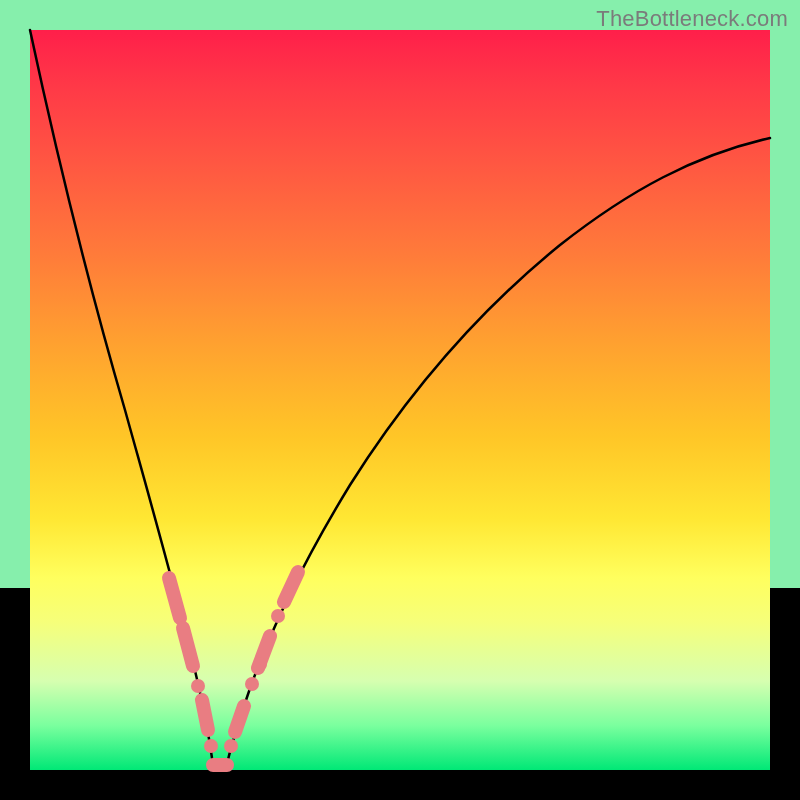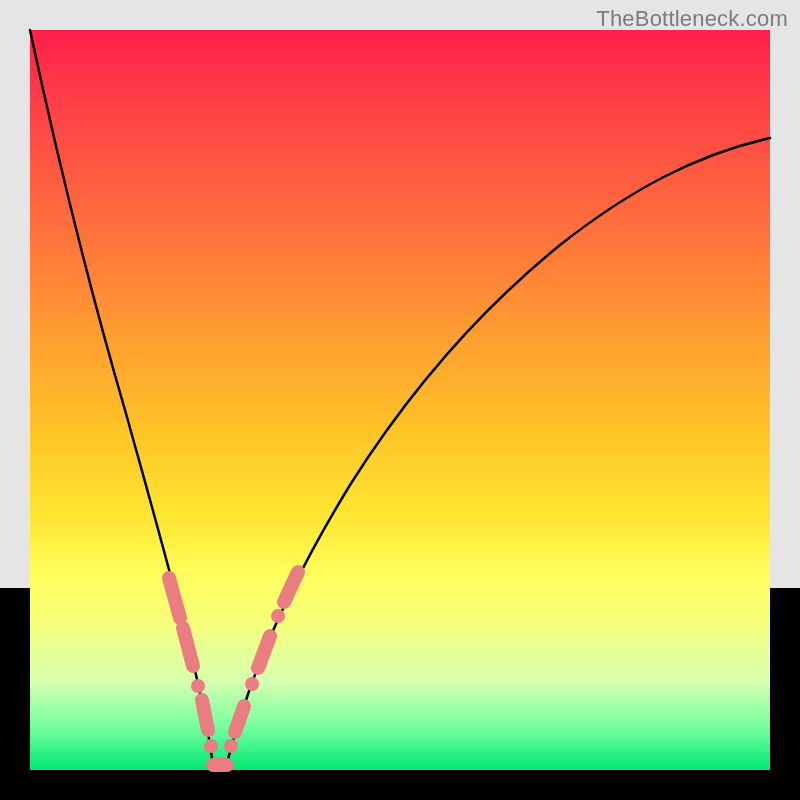--- a/index.html
+++ b/index.html
@@ -8,21 +8,21 @@
     width: 800px;
     height: 800px;
     overflow: hidden;
     background: #000;
     font-family: Arial, Helvetica, sans-serif;
   }
   .frame {
     position: absolute;
     left: 0; top: 0;
     width: 800px; height: 588px;
-    background: #e5e5e5;
+    background: #86efac;
   }
   .plot-area {
     position: absolute;
     left: 30px;
     top: 30px;
     width: 740px;
     height: 740px;
     background: linear-gradient(
       to bottom,
       #ff1f4a 0%,

